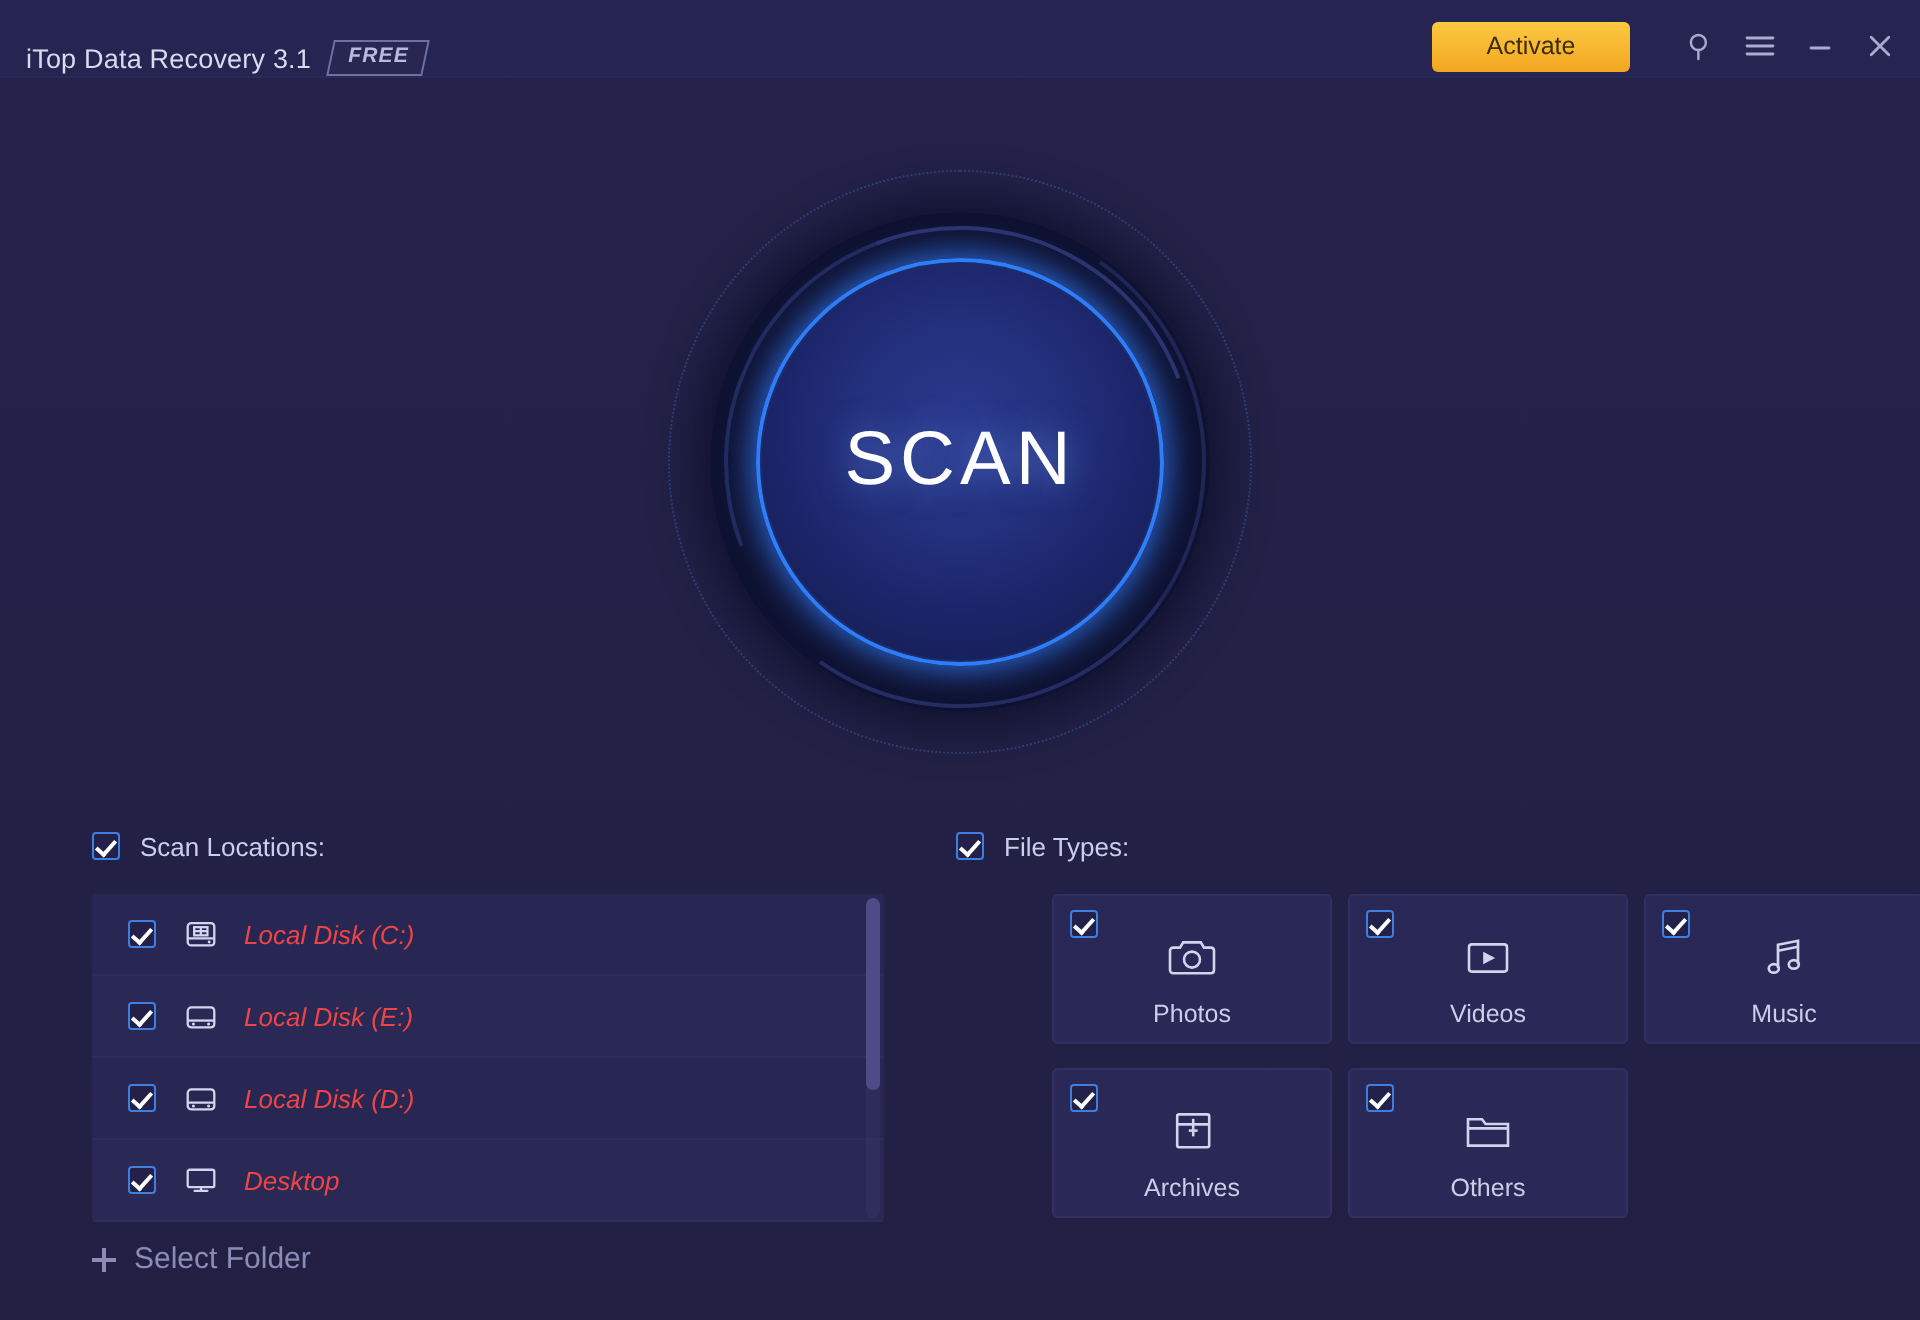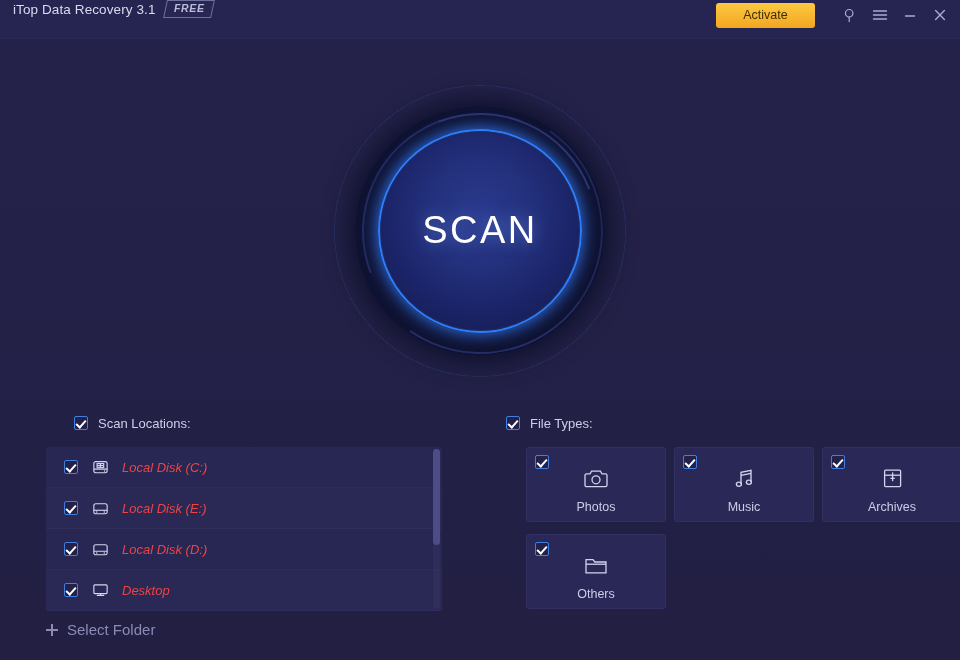--- a/index.html
+++ b/index.html
@@ -26,21 +26,21 @@
   }
 
   
   .titlebar {
     position: absolute;
     top: 0; left: 0;
     width: 960px;
     height: 39px;
     background: #262450;
     display: flex;
-    align-items: flex-start;
+    align-items: flex-end;
     border-bottom: 1px solid #2b2957;
   }
 
   .title-left {
     display: flex;
     align-items: center;
     gap: 9px;
     padding-left: 13px;
   }
 
@@ -194,21 +194,20 @@
     left: 0; top: 405px;
     width: 960px;
     height: 255px;
   }
 
   .section-head {
     display: flex;
     align-items: center;
     gap: 10px;
     height: 20px;
-    margin-left: 28px;
   }
 
   .section-head .sh-label {
     font-size: 13px;
     color: #ccceea;
   }
 
   
   .cbx {
     width: 14px;
@@ -506,20 +505,30 @@
           <div class="cbx ft-cbx"></div>
           <div class="ft-icon">
             <svg width="26" height="22" viewBox="0 0 26 22" fill="none" stroke="currentColor" stroke-width="1.3">
               <path d="M2 7.4 C2 6.4 2.7 5.8 3.6 5.8 L7 5.8 L8.6 3.2 L17.4 3.2 L19 5.8 L22.4 5.8 C23.3 5.8 24 6.4 24 7.4 L24 17 C24 18 23.3 18.6 22.4 18.6 L3.6 18.6 C2.7 18.6 2 18 2 17 Z"></path>
               <circle cx="13" cy="11.8" r="4"></circle>
             </svg>
           </div>
           <span class="ft-label">Photos</span>
         </div>
 
+        <div class="ft-card">
+          <div class="cbx ft-cbx"></div>
+          <div class="ft-icon">
+            <svg width="26" height="22" viewBox="0 0 26 22" fill="none" stroke="currentColor" stroke-width="1.3">
+              <rect x="3.5" y="4.2" width="19" height="13.6" rx="1.4"></rect>
+              <path d="M10.6 7.9 L16.6 11 L10.6 14.1 Z" fill="currentColor" stroke="none"></path>
+            </svg>
+          </div>
+          <span class="ft-label">Videos</span>
+        </div>
 
         <div class="ft-card">
           <div class="cbx ft-cbx"></div>
           <div class="ft-icon">
             <svg width="24" height="22" viewBox="0 0 24 22" fill="none" stroke="currentColor" stroke-width="1.35">
               <path d="M9 16 L9 4.4 L19 2.4 L19 14"></path>
               <line x1="9" y1="7.4" x2="19" y2="5.4"></line>
               <ellipse cx="6.9" cy="16.2" rx="2.5" ry="2.1"></ellipse>
               <ellipse cx="16.9" cy="14.2" rx="2.5" ry="2.1"></ellipse>
             </svg>

